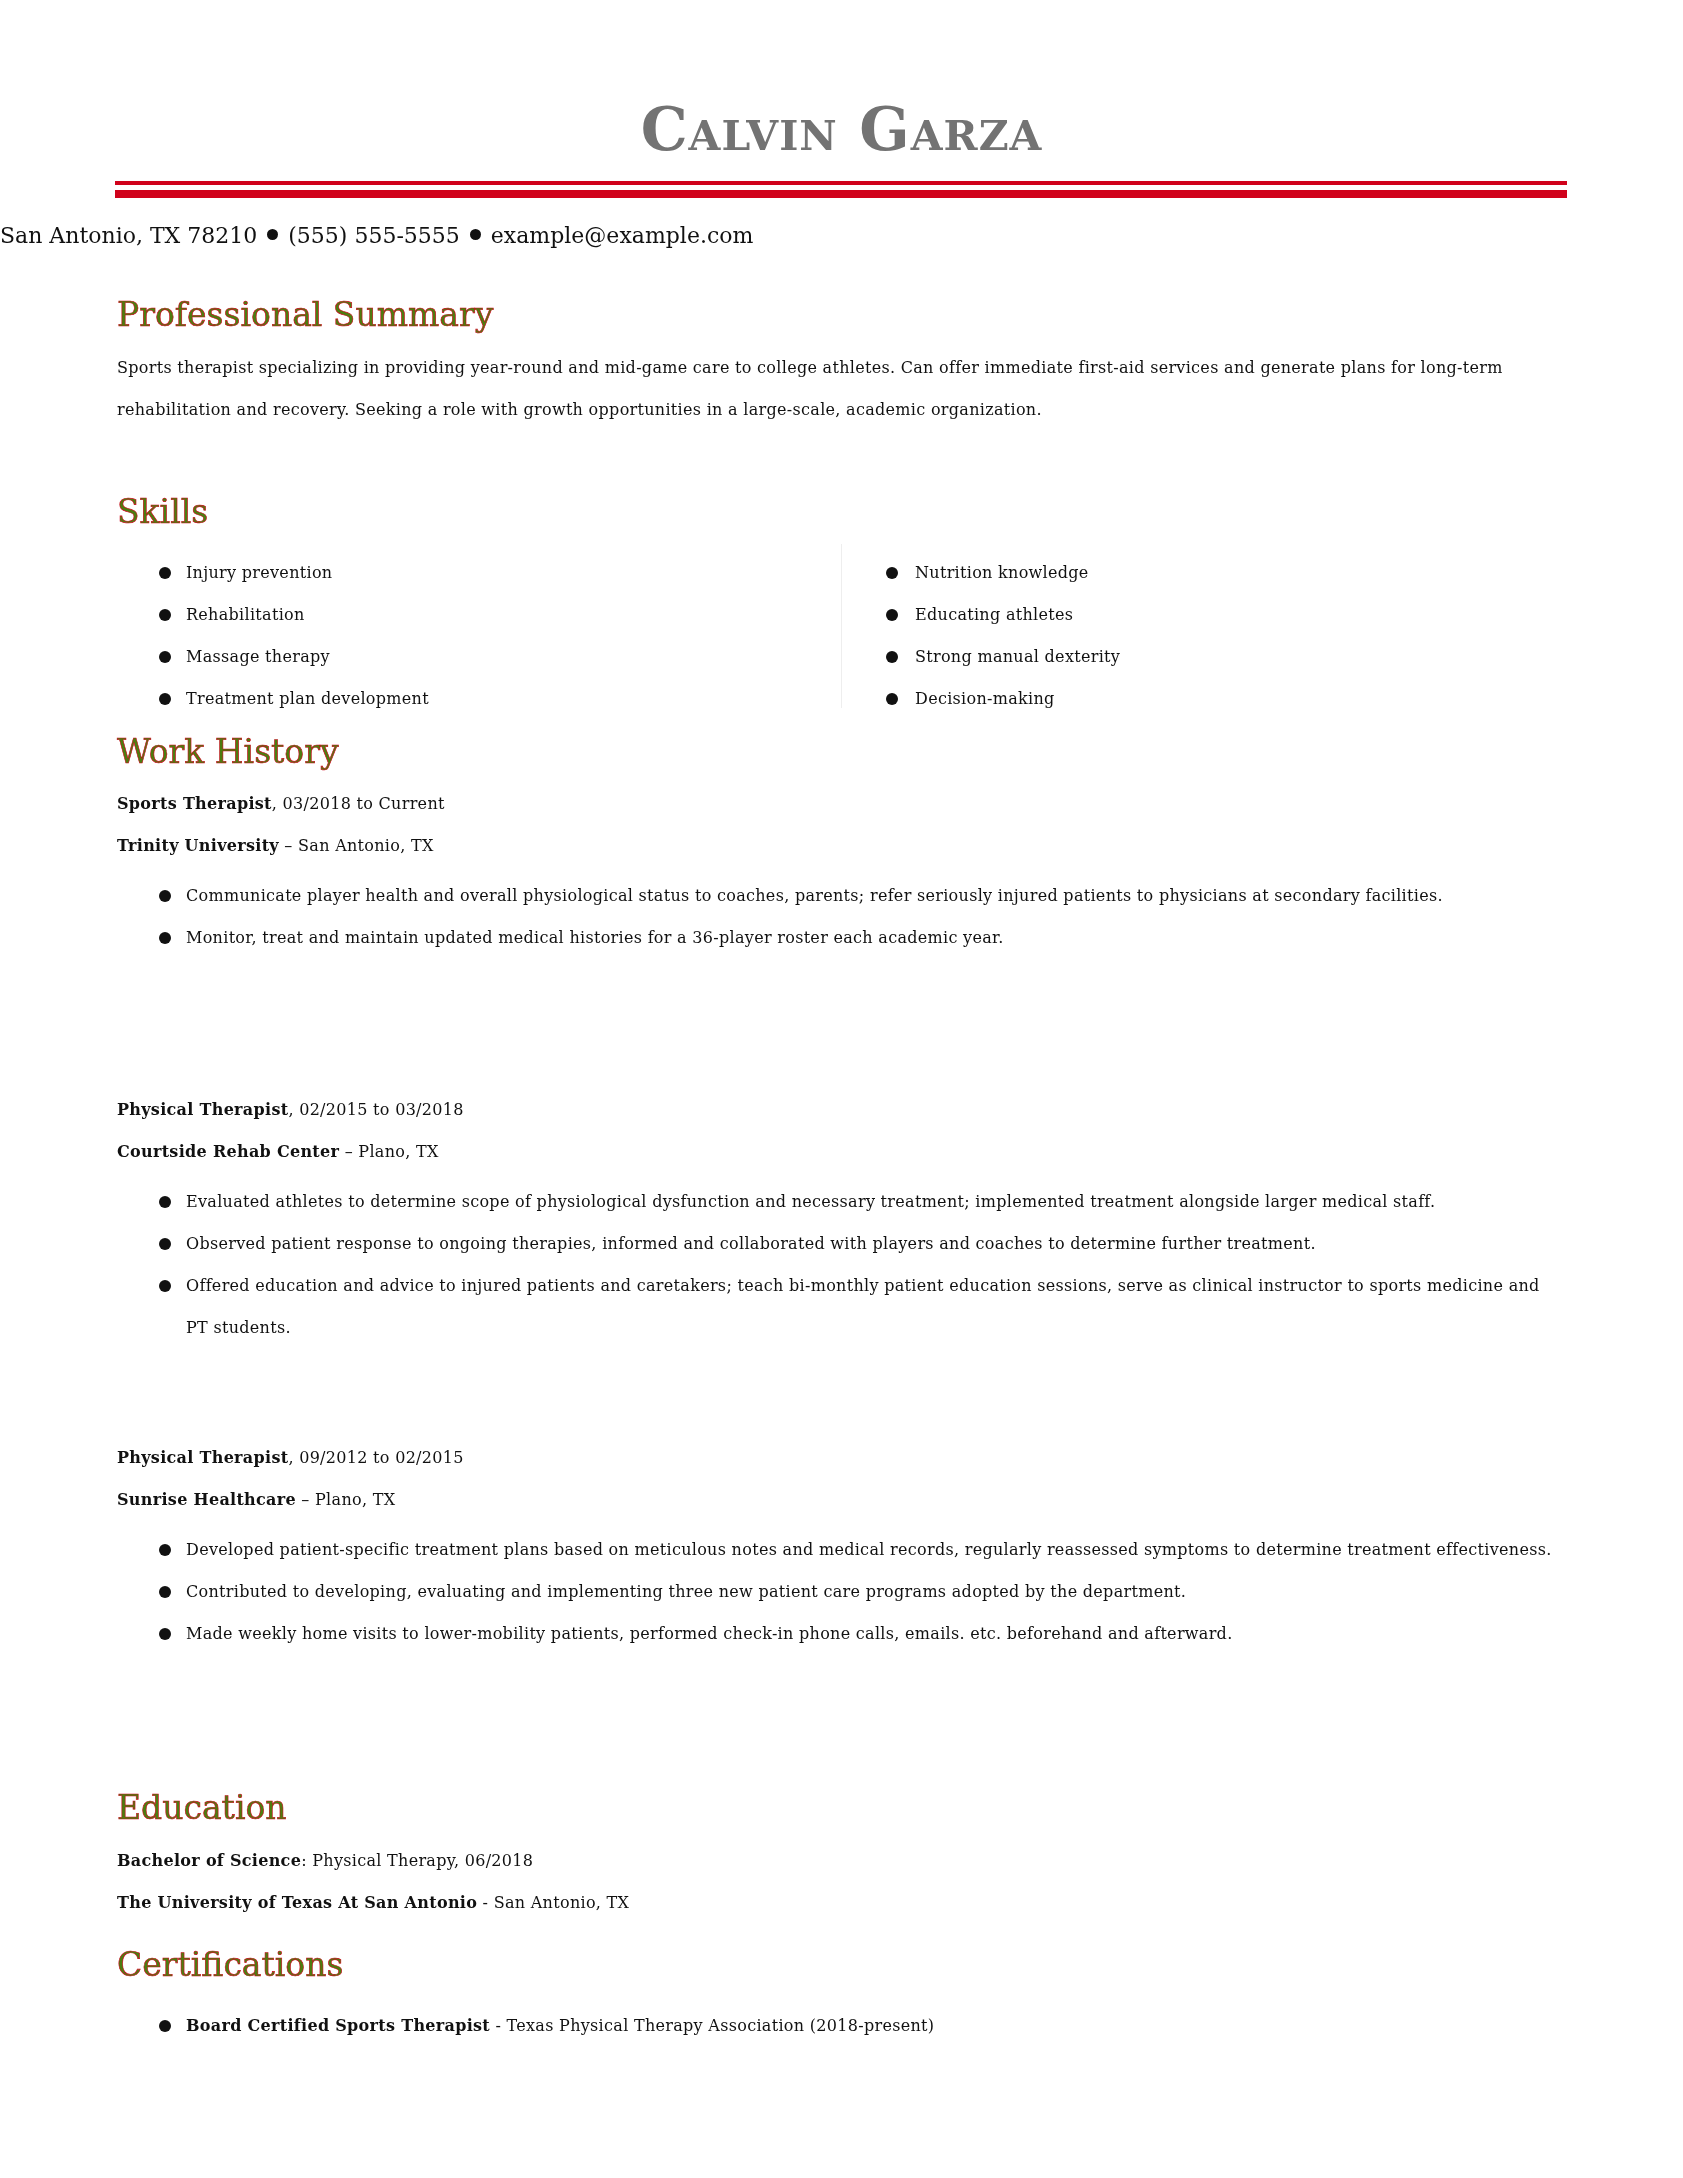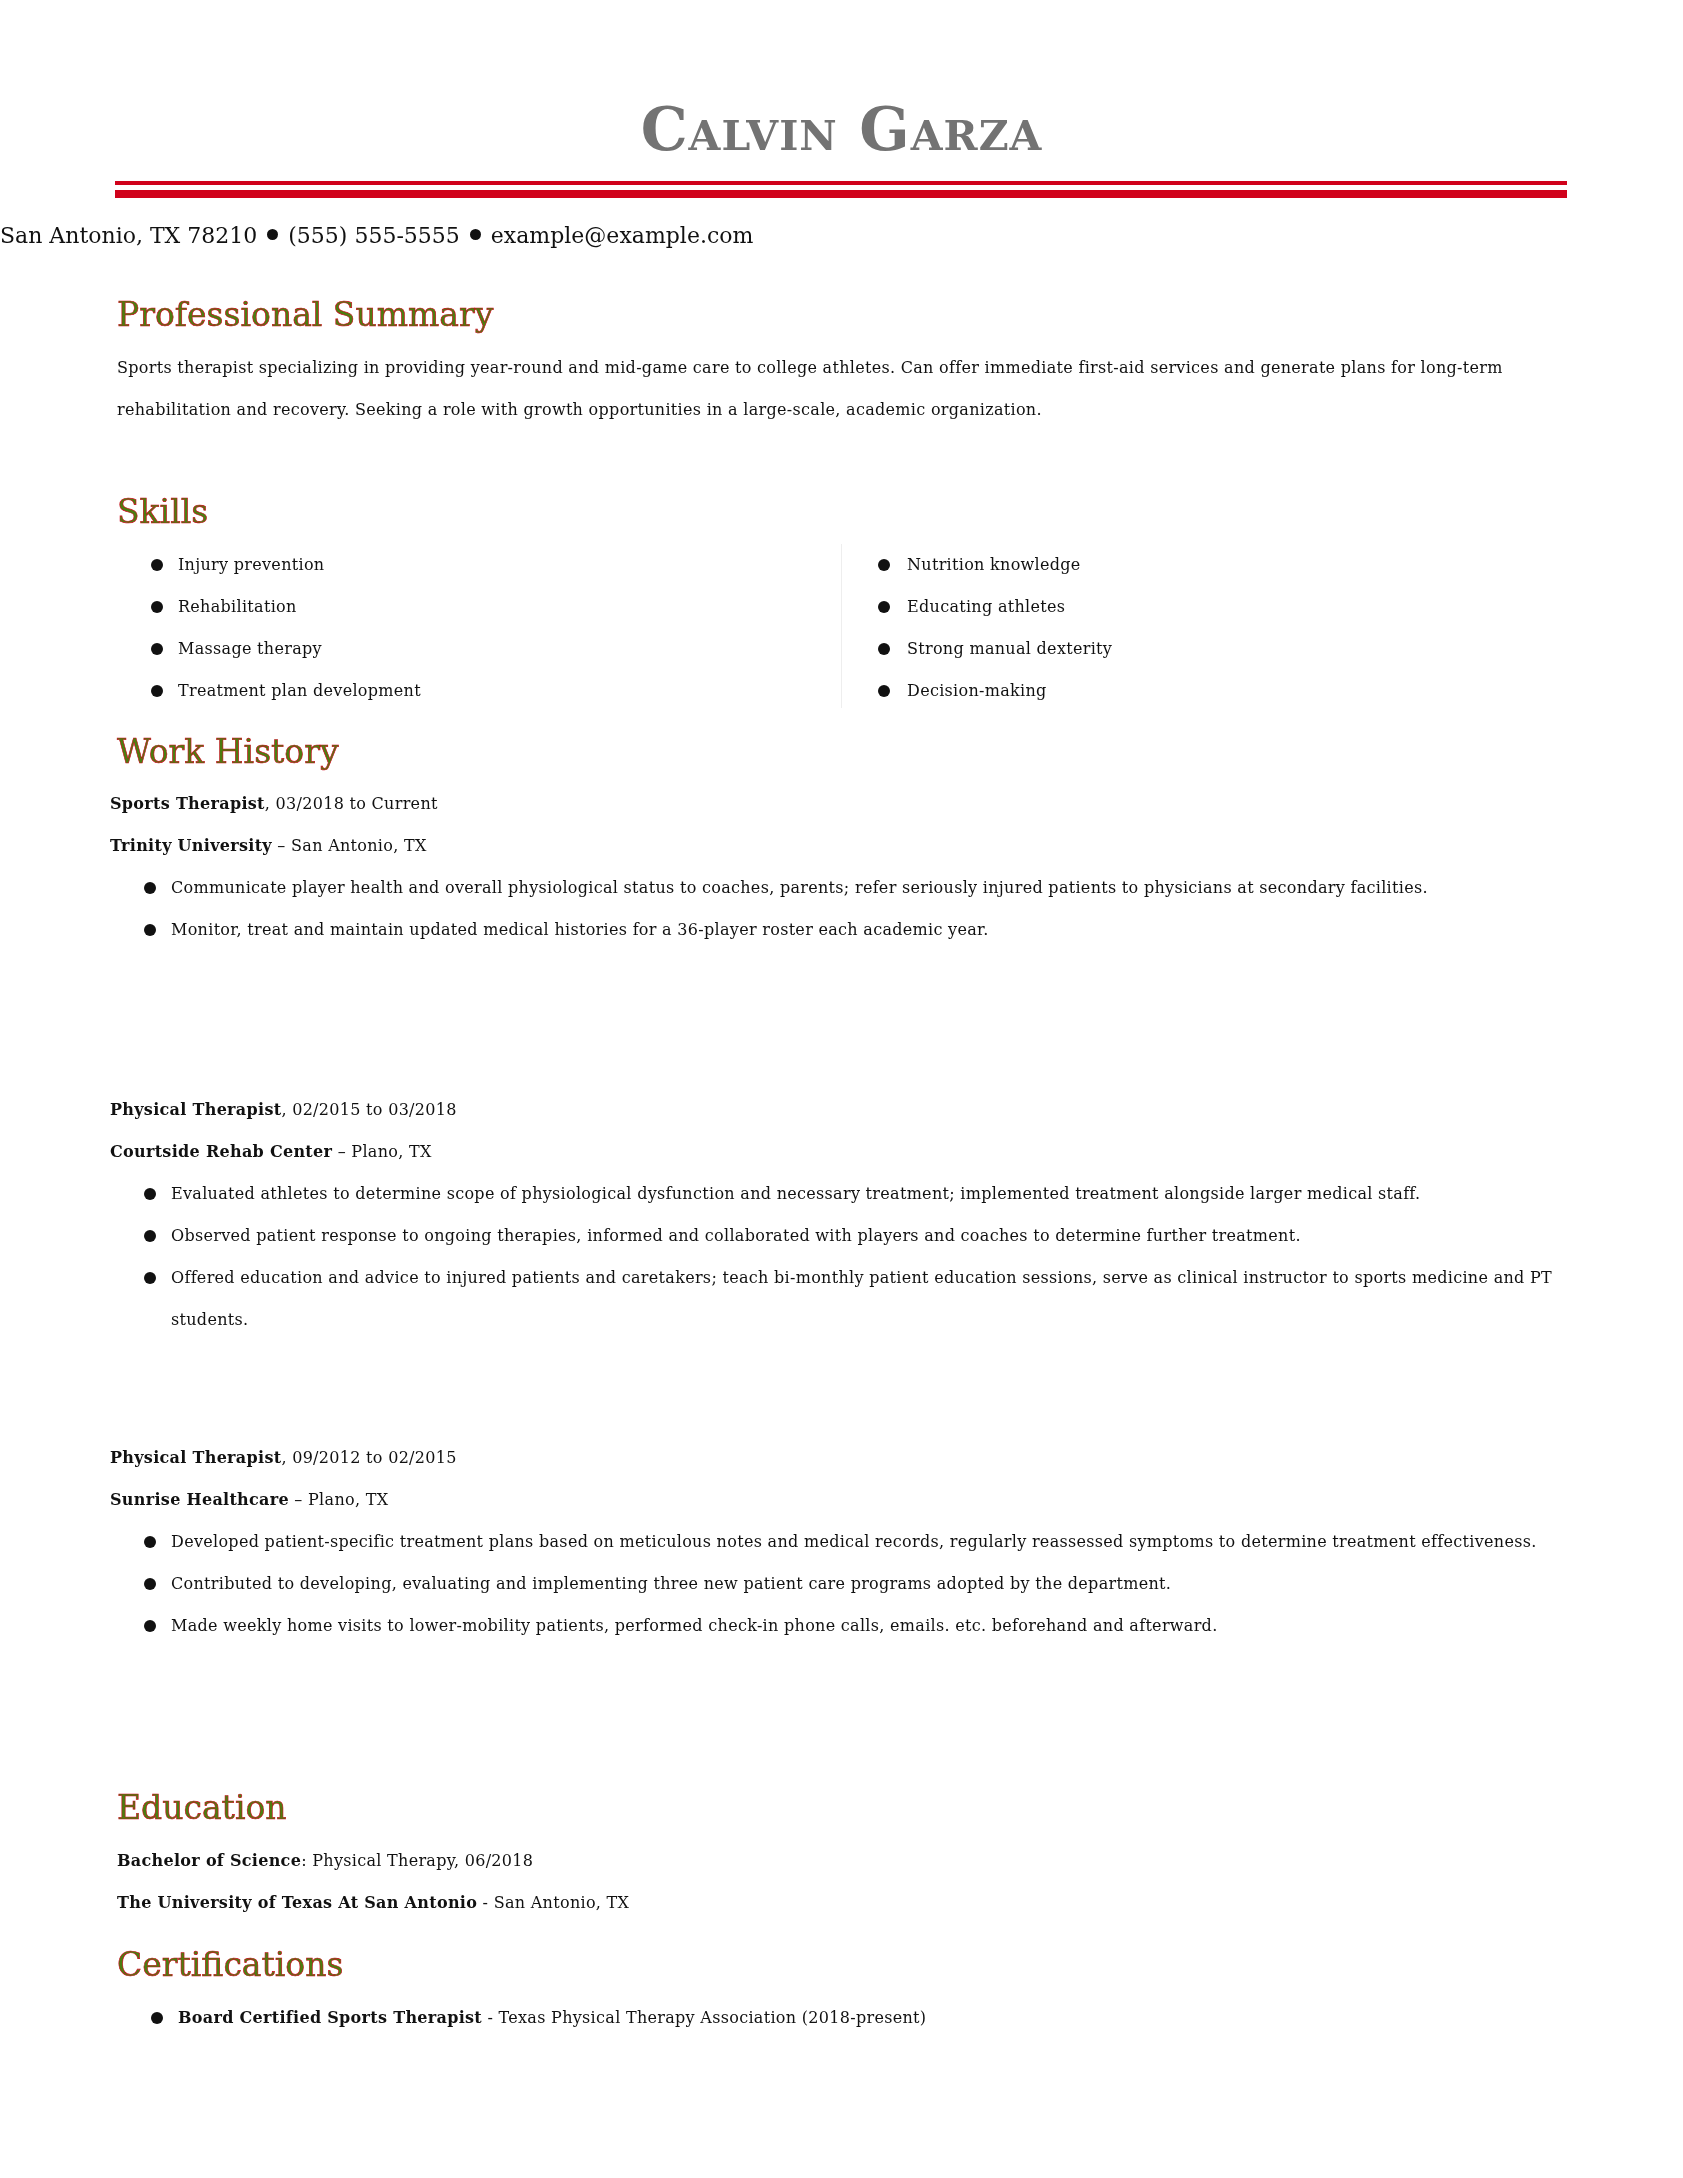--- a/index.html
+++ b/index.html
@@ -33,27 +33,27 @@
   .body-text { font-size: 16px; line-height: 42px; letter-spacing: 0.3px; }
 
   .summary { position: absolute; left: 117px; width: 1452px; top: 347px; }
 
   .skills { position: absolute; left: 117px; width: 1452px; top: 544px; height: 166px; }
   .skills-col { position: absolute; top: 0; }
   .skills-col.left { left: 0; width: 723px; }
   .skills-col.right { left: 725px; width: 693px; }
   .skills-divider { position: absolute; left: 724px; top: 0; width: 1px; height: 164px; background: #eeeeee; }
 
-  ul.bl { list-style: none; margin: 0; padding: 0; }
+  ul.bl { list-style: none; margin: 8px; padding: 0; }
   ul.bl li { position: relative; padding-left: 61px; }
   ul.bl li .dot { position: absolute; left: 34px; top: 15px; width: 12px; height: 12px; border-radius: 50%; background: #111; }
   .skills-col.right ul.bl li { padding-left: 65px; }
   .skills-col.right ul.bl li .dot { left: 36px; }
 
-  .job { position: absolute; left: 110px; width: 1452px; }
+  .job { position: absolute; left: 117px; width: 1452px; }
   .job .line { white-space: nowrap; }
   b, .b { font-weight: bold; }
 
   .edu { position: absolute; left: 117px; width: 1452px; top: 1840px; }
   .certs { position: absolute; left: 117px; width: 1452px; top: 1997px; }
 </style>
 </head>
 <body>
 
 <div class="page">

